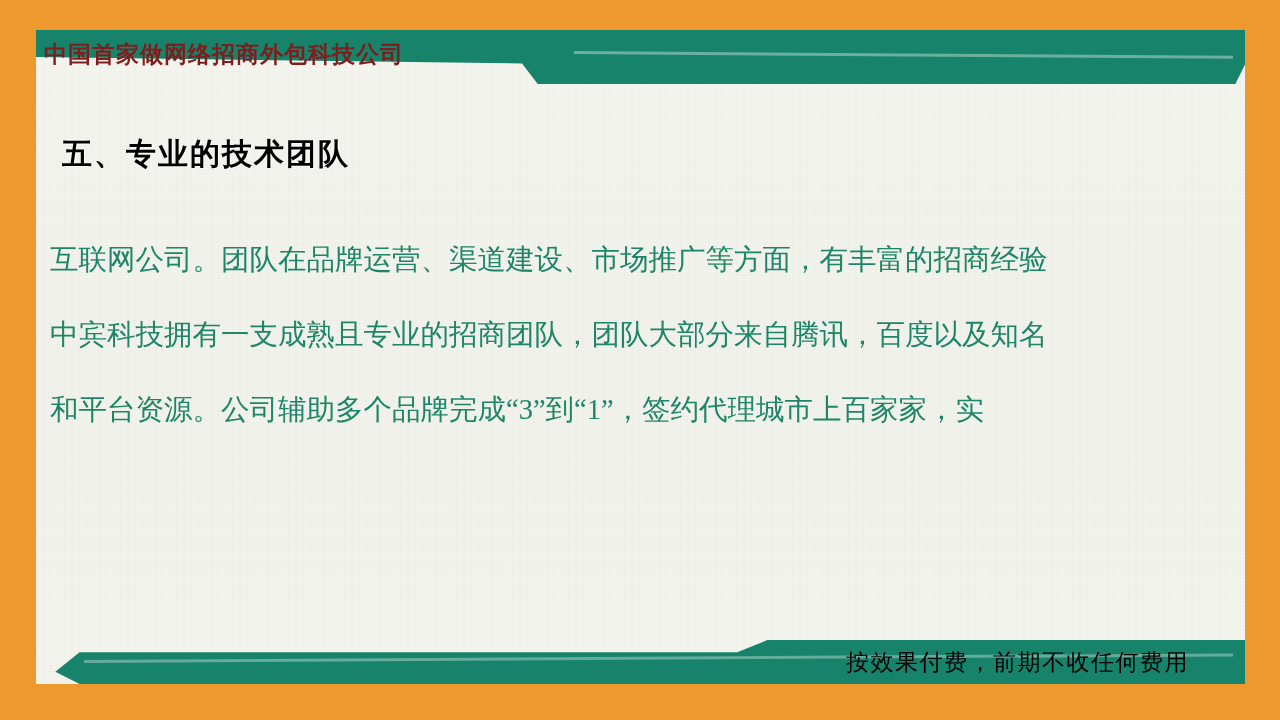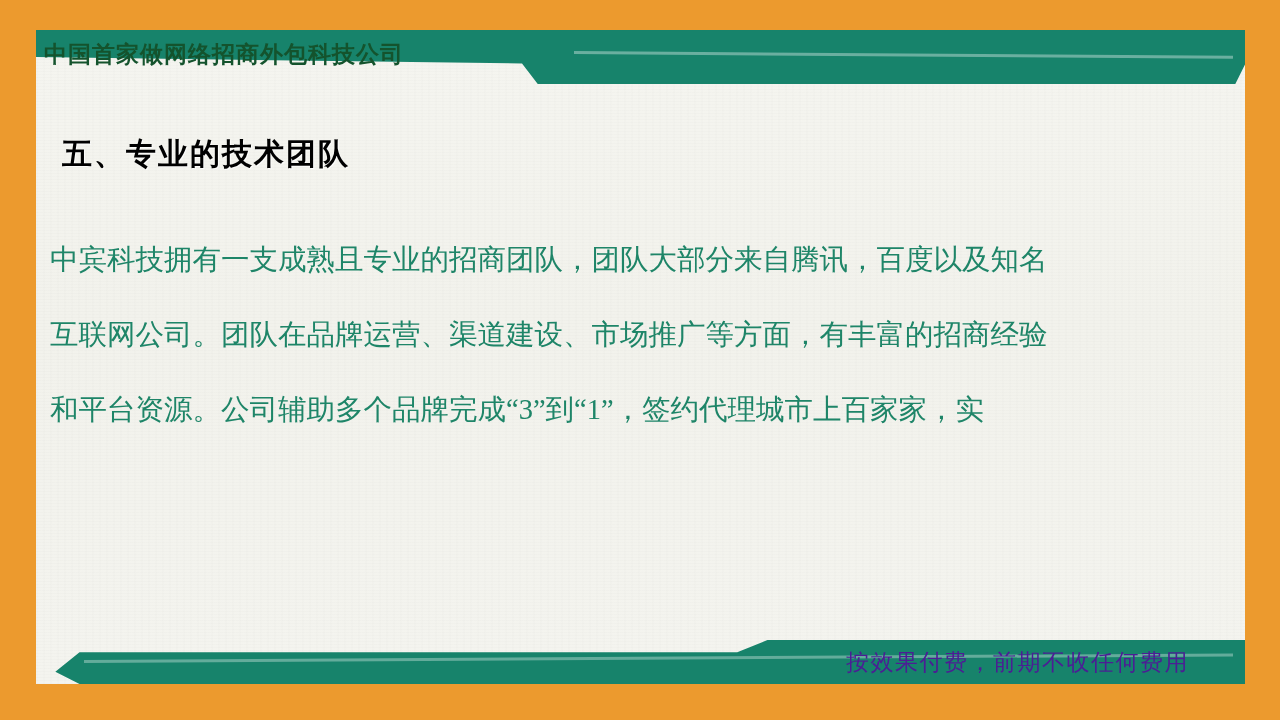--- a/index.html
+++ b/index.html
@@ -77,21 +77,21 @@
     transform: rotate(0.42deg);
     transform-origin: left center;
   }
   .top-banner-title {
     position: absolute;
     left: 44px;
     top: 32px;
     height: 44px;
     display: flex;
     align-items: center;
-    color: #14532d;
+    color: #7f1d1d;
     font-size: 23px;
     font-weight: bold;
     letter-spacing: 1px;
     white-space: nowrap;
     font-family: "Liberation Sans", "DejaVu Sans", sans-serif;
   }
 
   
   .section-heading {
     position: absolute;
@@ -154,43 +154,43 @@
     transform: rotate(-0.33deg);
     transform-origin: left center;
   }
   .bottom-banner-text {
     position: absolute;
     left: 846px;
     top: 644px;
     height: 36px;
     display: flex;
     align-items: center;
-    color: #4c1d95;
+    color: #000000;
     font-size: 23px;
     letter-spacing: 1.5px;
     white-space: nowrap;
     font-family: Liberation Serif, serif;
   }
 </style>
 </head>
 <body>
 
 <div class="slide">
 
   <div class="canvas"></div>
 
   <div class="top-banner"></div>
   <div class="top-banner-line"></div>
   <div class="top-banner-title">中国首家做网络招商外包科技公司</div>
 
   <div class="section-heading">五、专业的技术团队</div>
 
   <div class="body-text">
+    <p>互联网公司。团队在品牌运营、渠道建设、市场推广等方面，有丰富的招商经验</p>
     <p>中宾科技拥有一支成熟且专业的招商团队，团队大部分来自腾讯，百度以及知名</p>
-    <p>互联网公司。团队在品牌运营、渠道建设、市场推广等方面，有丰富的招商经验</p>
     <p>和平台资源。公司辅助多个品牌完成“3”到“1”，签约代理城市上百家家，实</p>
   </div>
 
   <div class="bottom-banner"></div>
   <div class="bottom-banner-line"></div>
   <div class="bottom-banner-text">按效果付费，前期不收任何费用</div>
 
 </div>
 
 </body></html>

